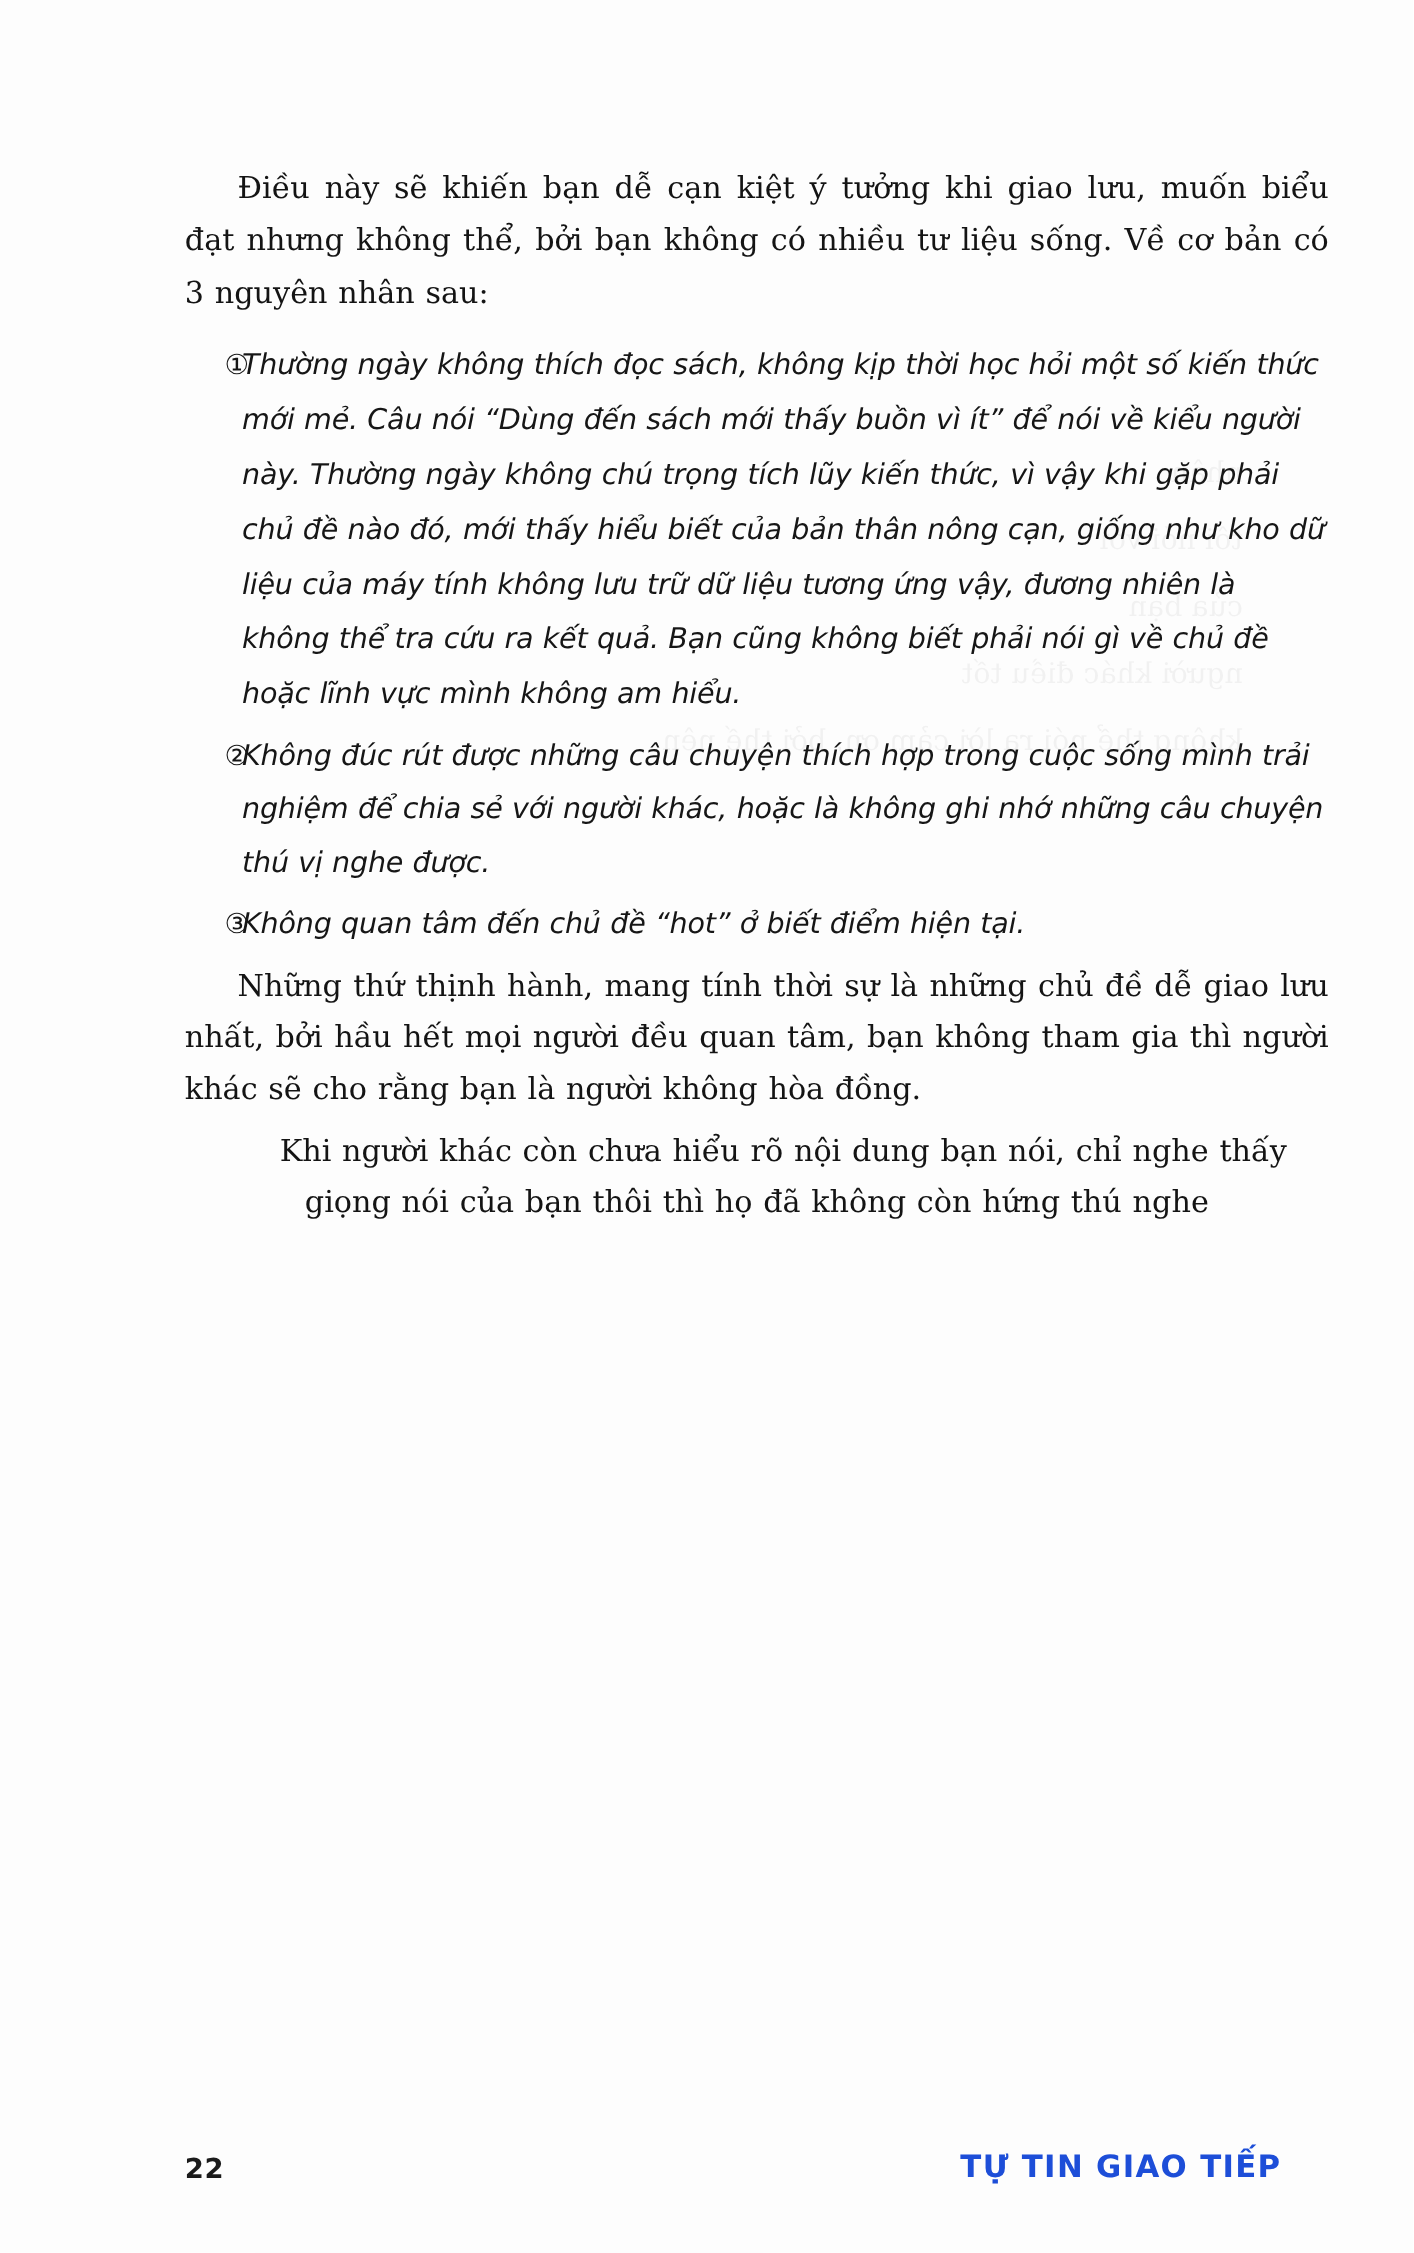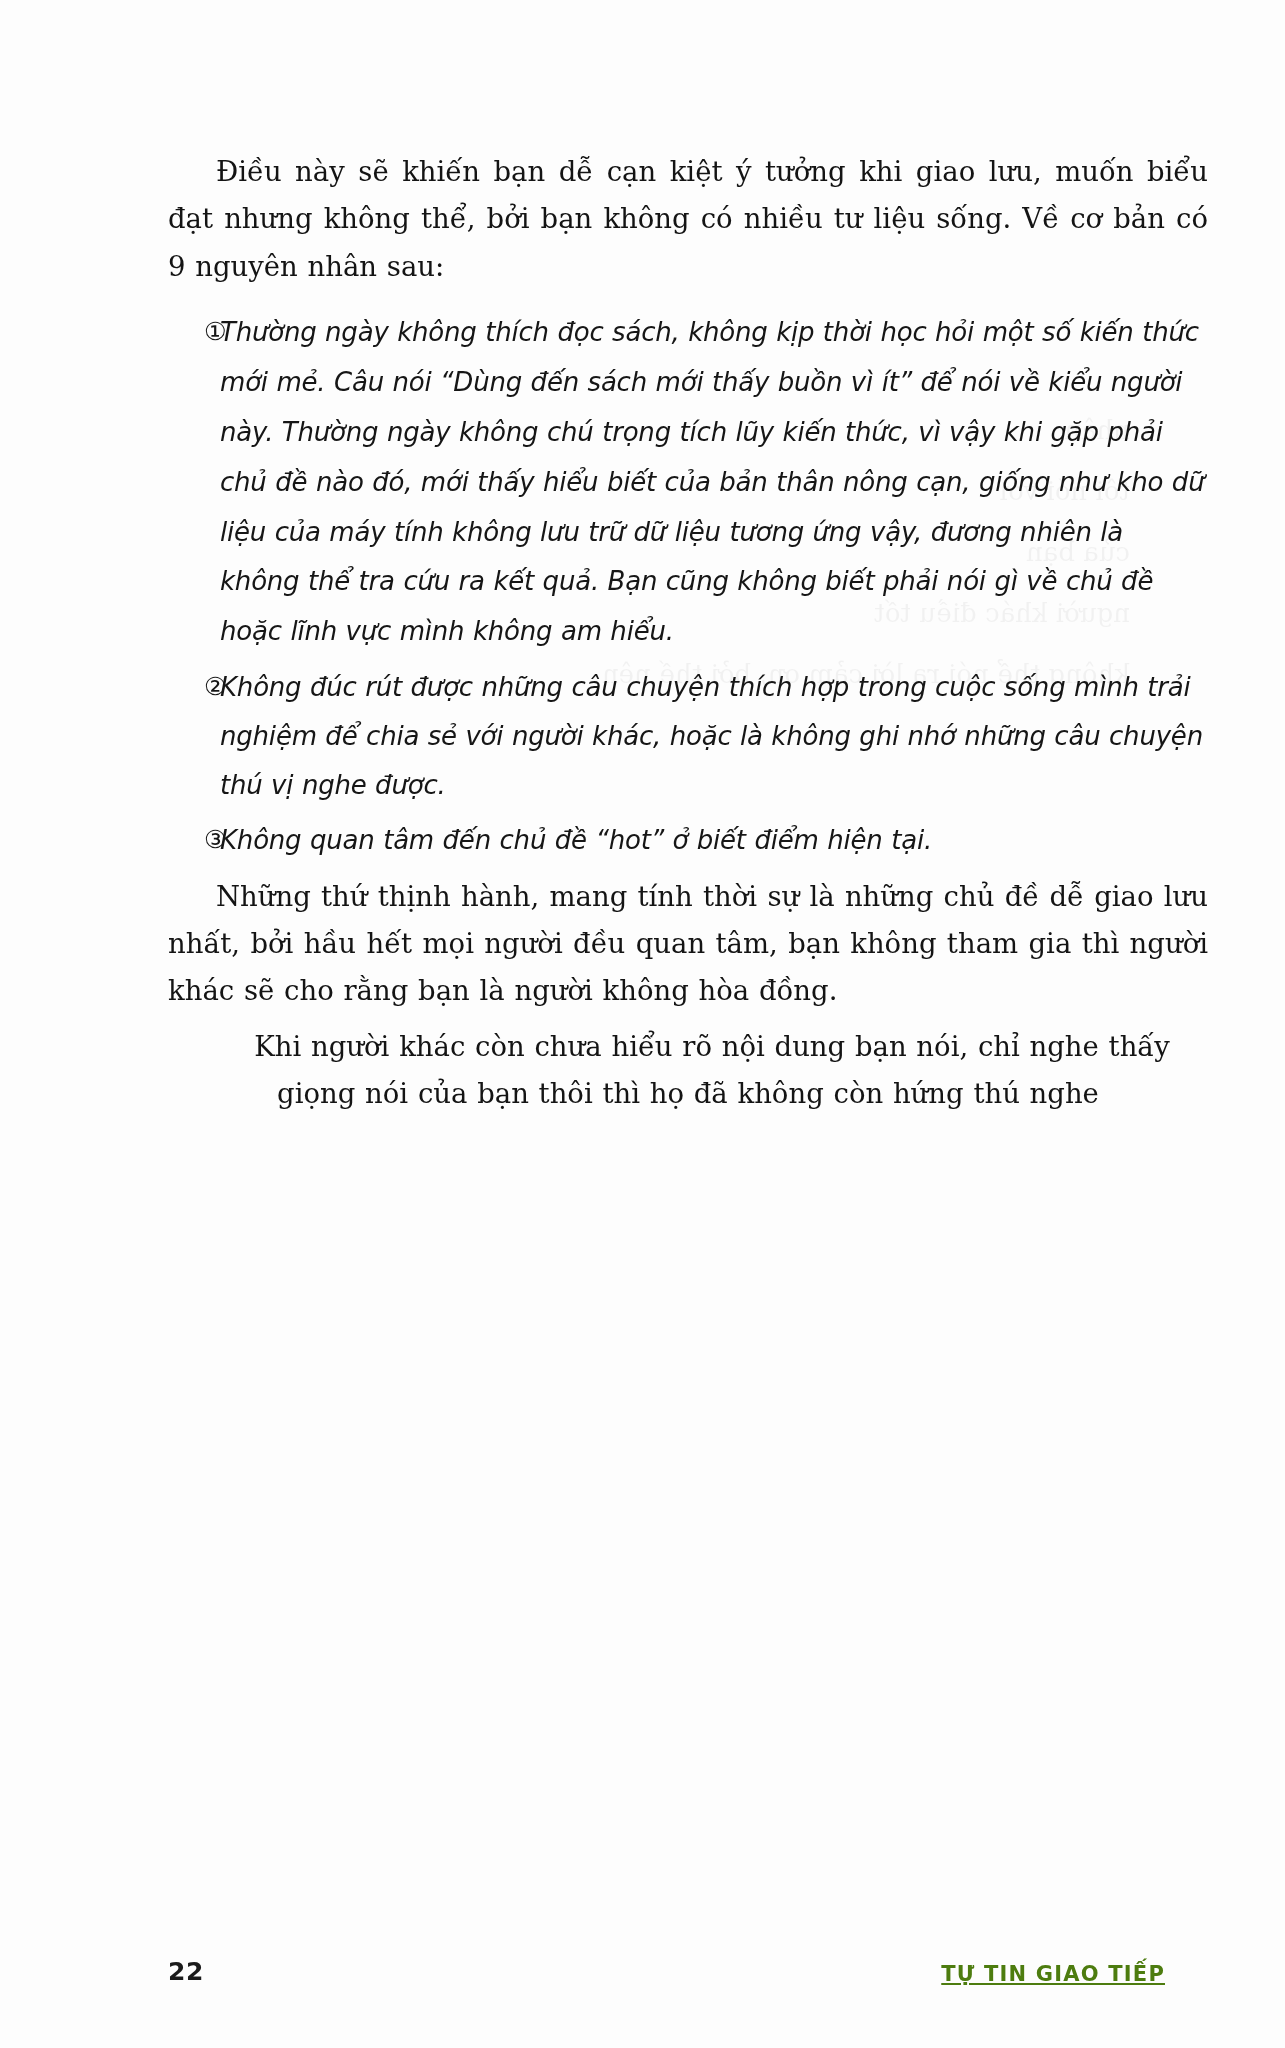--- a/index.html
+++ b/index.html
@@ -108,24 +108,23 @@
   .page-number {
     font-family: "DejaVu Sans", sans-serif;
     font-weight: bold;
     font-size: 25px;
     color: #1b1b1b;
     letter-spacing: 0.5px;
   }
   .book-title {
     font-family: "DejaVu Sans", sans-serif;
     font-weight: bold;
-    font-size: 21px;
+    font-size: 28px;
     letter-spacing: 1.2px;
-    color: #4d7c0f;
-    text-decoration: underline;
+    color: #1d4ed8;
   }
 
   
   .ghost {
     position: absolute;
     left: 150px;
     top: 400px;
     width: 980px;
     height: 980px;
     opacity: 0.045;
@@ -146,21 +145,21 @@
 
   <div class="ghost" aria-hidden="true">nhân
 tôi nói với
 của bạn
 người khác điều tốt
 không thể nói ra lời cảm ơn, bởi thế nên</div>
 
   <div class="content">
 
 
-    <p class="body-par">Điều này sẽ khiến bạn dễ cạn kiệt ý tưởng khi giao lưu, muốn biểu đạt nhưng không thể, bởi bạn không có nhiều tư liệu sống. Về cơ bản có 9 nguyên nhân sau:</p>
+    <p class="body-par">Điều này sẽ khiến bạn dễ cạn kiệt ý tưởng khi giao lưu, muốn biểu đạt nhưng không thể, bởi bạn không có nhiều tư liệu sống. Về cơ bản có 3 nguyên nhân sau:</p>
 
     <ul class="list">
       <li class="list-item">
         <span class="list-marker">①</span>
         <span class="list-text">Thường ngày không thích đọc sách, không kịp thời học hỏi một số kiến thức mới mẻ. Câu nói “Dùng đến sách mới thấy buồn vì ít” để nói về kiểu người này. Thường ngày không chú trọng tích lũy kiến thức, vì vậy khi gặp phải chủ đề nào đó, mới thấy hiểu biết của bản thân nông cạn, giống như kho dữ liệu của máy tính không lưu trữ dữ liệu tương ứng vậy, đương nhiên là không thể tra cứu ra kết quả. Bạn cũng không biết phải nói gì về chủ đề hoặc lĩnh vực mình không am hiểu.</span>
       </li>
       <li class="list-item tight">
         <span class="list-marker">②</span>
         <span class="list-text">Không đúc rút được những câu chuyện thích hợp trong cuộc sống mình trải nghiệm để chia sẻ với người khác, hoặc là không ghi nhớ những câu chuyện thú vị nghe được.</span>
       </li>

